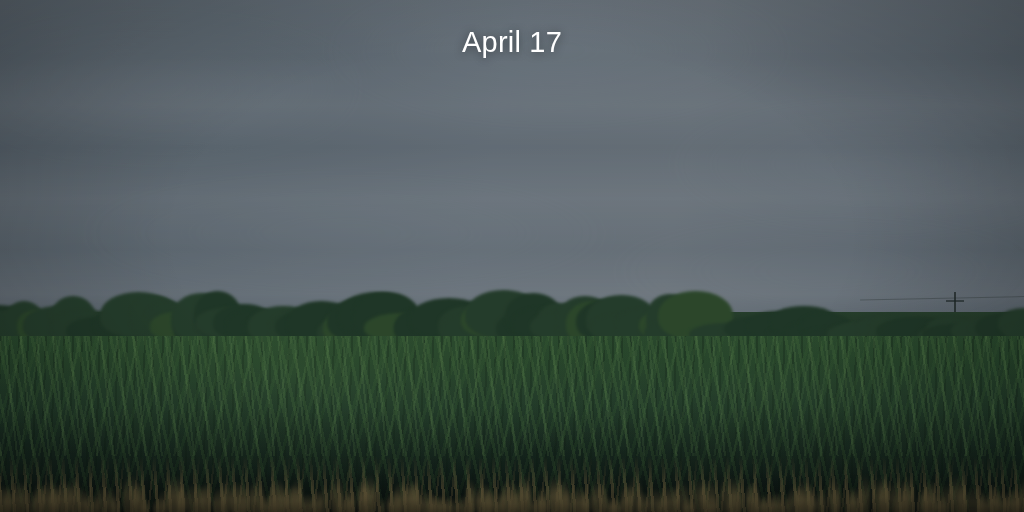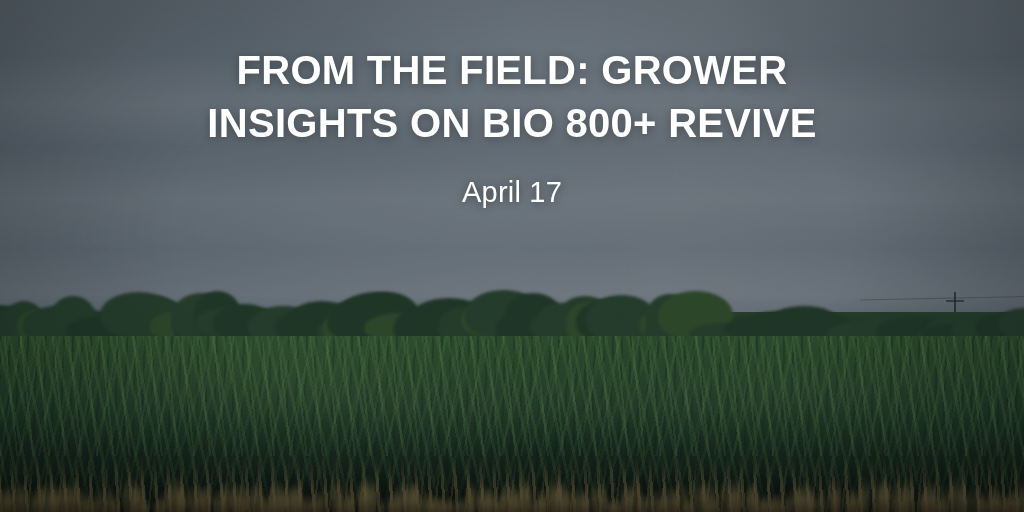--- a/index.html
+++ b/index.html
@@ -413,17 +413,16 @@
           <div class="seed-tuft" style="left: 1020.37px; height: 41.1152px; width: 10.1327px; opacity: 0.71;"></div>
         </div>
       <div class="bottom-dark"></div>
     </div>
   </div>
 
   <div class="overlay"></div>
   <div class="vignette"></div>
 
   <div class="content">
-    <h1 class="headline">FROM THE FIELD: GROWER INSIGHTS ON BIO 800+ REVIVE</h1>
     <div class="date">April 17</div>
   </div>
 
 </div>
 
 </body></html>

